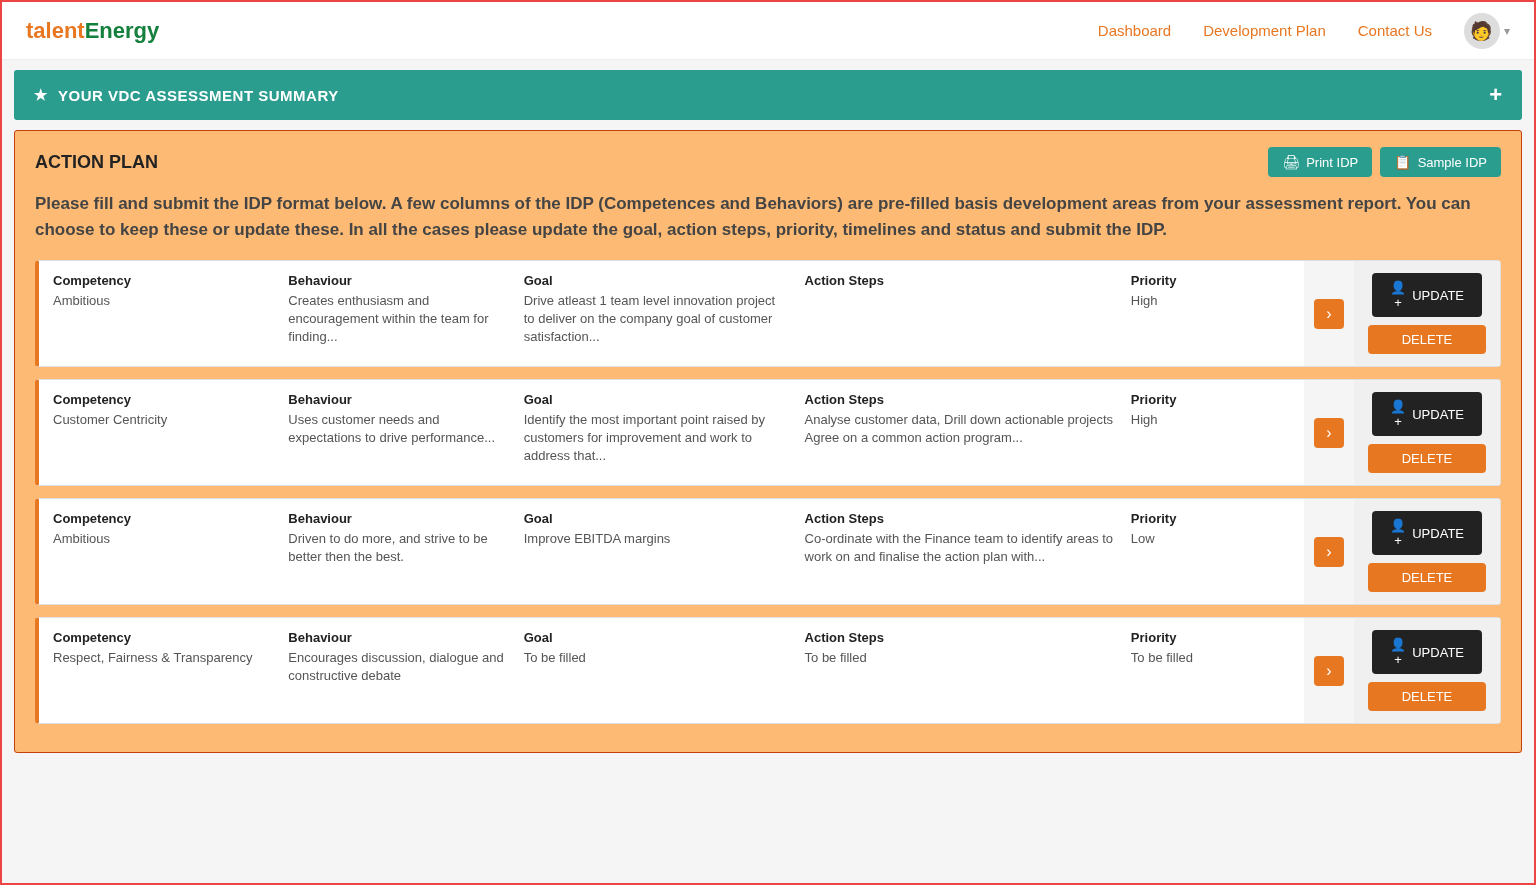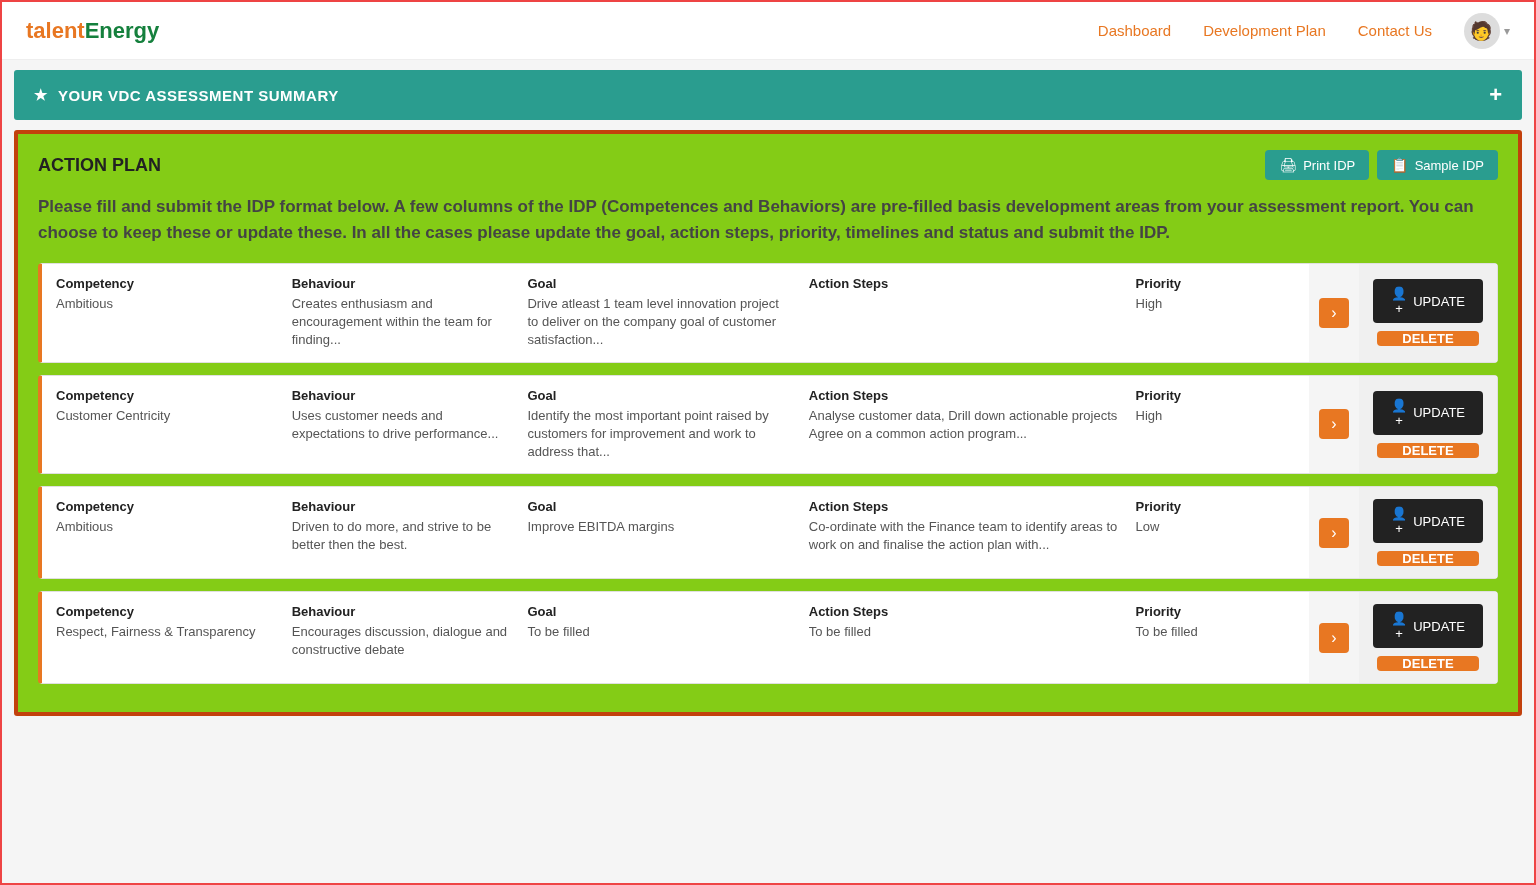--- a/index.html
+++ b/index.html
@@ -86,22 +86,22 @@
     }
     .vdc-banner-plus {
       font-size: 22px;
       font-weight: bold;
       cursor: pointer;
     }
 
     
     .main {
       margin: 0 12px;
-      background: #84cc16;
-      border: 4px solid #c2410c;
+      background: #fdba74;
+      border: 1px solid #c2410c;
       border-radius: 3px;
       padding: 16px 20px;
     }
 
     .action-plan-header {
       display: flex;
       align-items: center;
       justify-content: space-between;
       margin-bottom: 14px;
     }
@@ -211,29 +211,28 @@
       width: 110px;
       display: flex;
       align-items: center;
       justify-content: center;
       gap: 6px;
     }
     .btn-delete {
       background: #e87722;
       color: #fff;
       border: none;
-      padding: 0 18px;
+      padding: 7px 18px;
       border-radius: 4px;
       cursor: pointer;
       font-size: 13px;
-      width: 102px;
-      display: flex;
-      align-items: center;
-      justify-content: center;
-      font-weight: bold;
+      width: 118px;
+      display: flex;
+      align-items: center;
+      justify-content: center;
     }
 
     
     .icon-print::before { content: "🖨"; font-size: 14px; }
     .icon-sample::before { content: "📋"; font-size: 14px; }
   </style>
 </head>
 <body>
 
 <div class="header">

